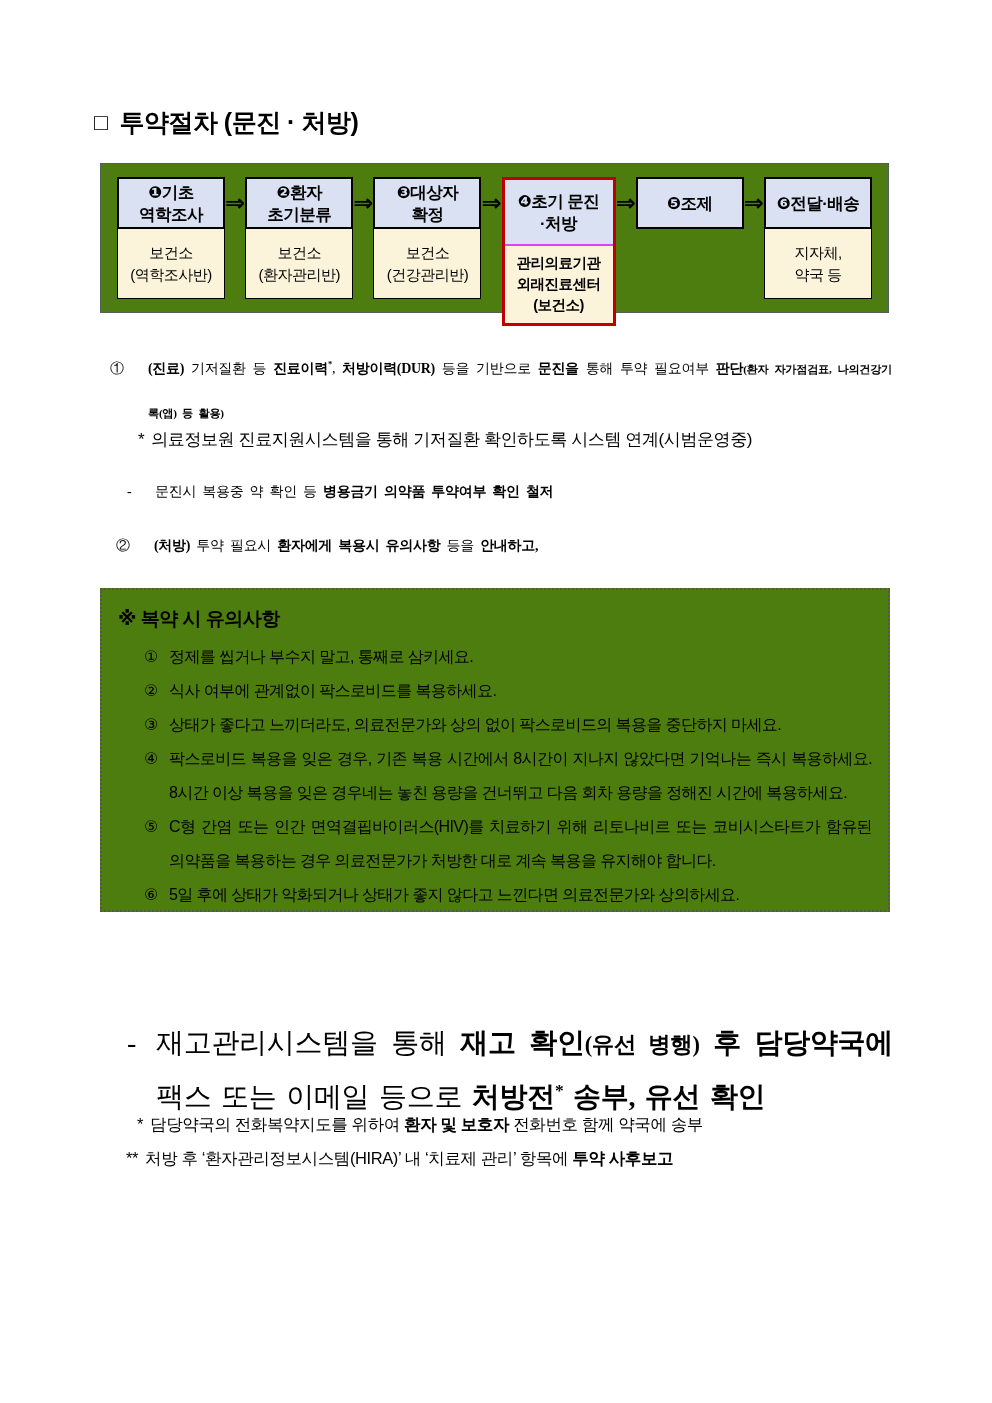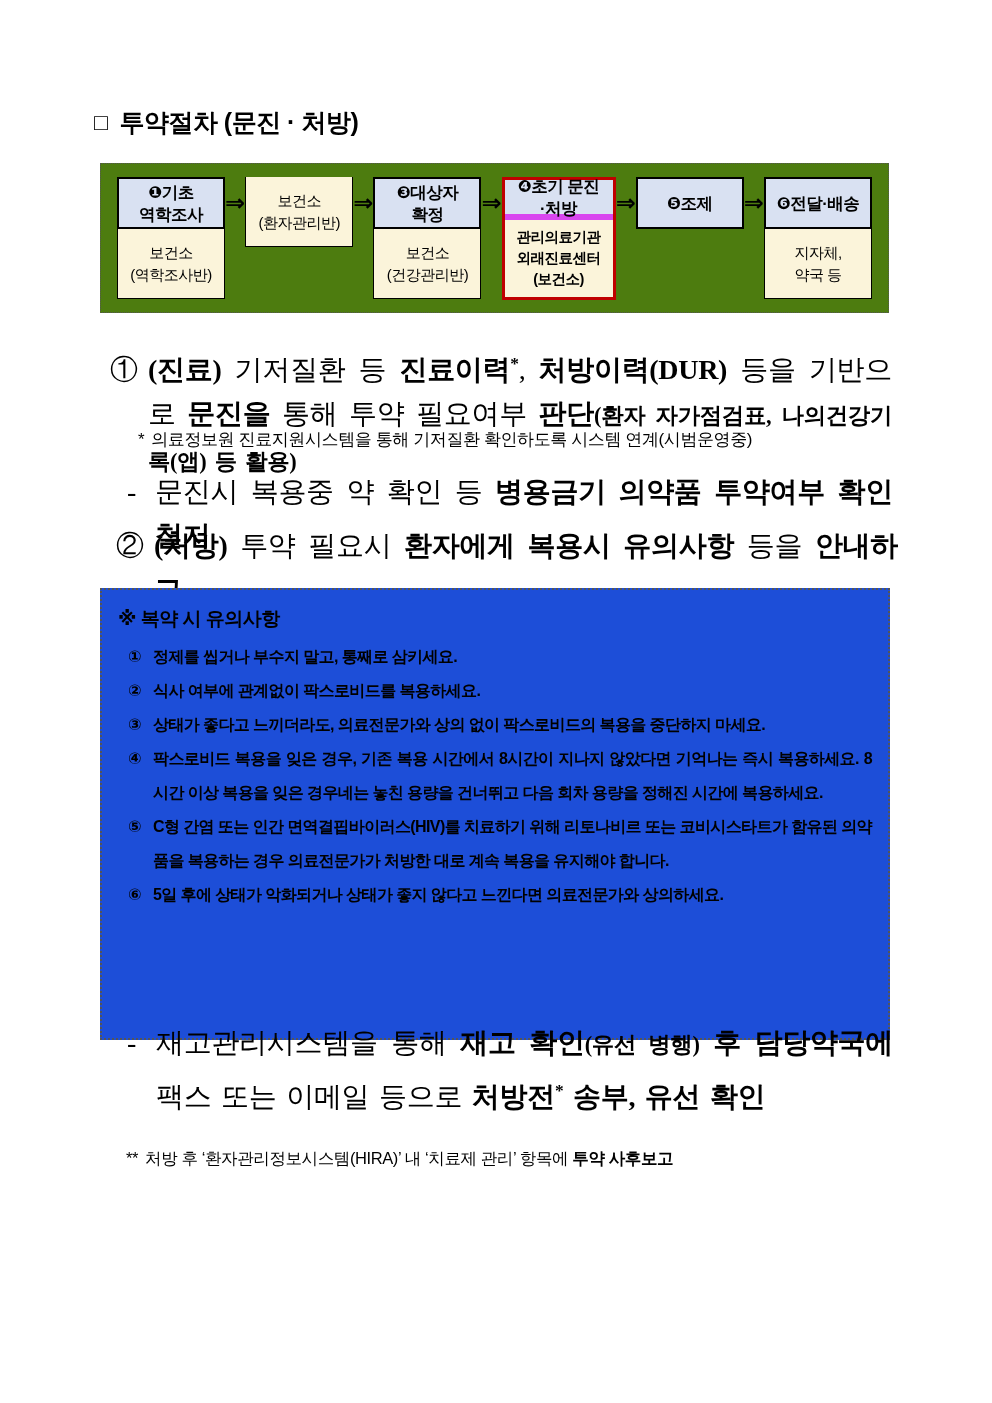--- a/index.html
+++ b/index.html
@@ -33,54 +33,54 @@
     display: flex; align-items: center; justify-content: center; text-align: center;
     font-weight: bold; font-size: 16.5px; line-height: 1.35;
     white-space: pre-line; letter-spacing: -0.5px;
   }
   .step-body {
     min-height: 70px; border: 1px solid #000; border-top: none; background: #fbf4da;
     display: flex; align-items: center; justify-content: center; text-align: center;
     font-size: 15px; line-height: 1.45; white-space: pre-line; letter-spacing: -0.5px;
   }
   .flow-step.highlight { width: 116px; border: 3px solid #c00000; }
-  .flow-step.highlight .step-header { border: none; border-bottom: 6px solid #d946ef; height: 40px; }
+  .flow-step.highlight .step-header { border: none; border-bottom: 2px solid #d946ef; height: 66px; }
   .flow-step.highlight .step-body { border: none; min-height: 77px; font-weight: bold; font-size: 14.5px; }
   .flow-arrow {
     height: 52px; display: flex; align-items: center;
     font-size: 24px; font-weight: bold;
   }
 
   
   .serif { font-family: "Liberation Serif", "DejaVu Serif", serif; }
   .para {
-    position: absolute; font-size: 28px; line-height: 44px;
+    position: absolute; font-size: 14px; line-height: 44px;
     text-align: justify; word-spacing: 3px; letter-spacing: -0.3px;
   }
   .hang { display: inline-block; text-indent: 0; }
   .p1 { top: 342px; left: 110px; width: 782px; padding-left: 38px; text-indent: -38px; }
   .p1 .hang { width: 38px; }
   .note-line { position: absolute; font-size: 17px; letter-spacing: -0.4px; }
   .n1 { top: 428px; left: 138px; }
   .dash1 { top: 470px; left: 127px; width: 766px; padding-left: 28px; text-indent: -28px; }
   .dash1 .hang { width: 28px; }
   .p2 { top: 524px; left: 116px; width: 782px; padding-left: 38px; text-indent: -38px; }
   .p2 .hang { width: 38px; }
 
   
   .notice-box {
-    position: absolute; top: 588px; left: 100px; width: 790px; height: 452px;
-    background: #1d4ed8; border: 2px dotted #555;
+    position: absolute; top: 588px; left: 100px; width: 790px; height: 324px;
+    background: #4d7c0f; border: 2px dotted #555;
     padding: 13px 16px 0 16px;
   }
   .nb-title { font-size: 19px; font-weight: bold; line-height: 32px; letter-spacing: -0.5px; }
   .nb-items { margin-top: 5px; }
   .nb-item {
-    margin-left: 10px; padding-left: 25px; text-indent: -25px;
-    font-size: 16px; font-weight: bold; line-height: 34px;
+    margin-left: 26px; padding-left: 25px; text-indent: -25px;
+    font-size: 16px; font-weight: normal; line-height: 34px;
     text-align: justify; letter-spacing: -0.6px;
   }
   .nb-num { display: inline-block; width: 25px; text-indent: 0; }
 
   
   .dash2 { top: 1020px; left: 127px; width: 766px; font-size: 28px; line-height: 46px; padding-left: 29px; text-indent: -29px; }
   .dash2 .hang { width: 29px; }
   .bn1 { top: 1114px; left: 137px; font-size: 16.5px; }
   .bn2 { top: 1148px; left: 126px; font-size: 16.5px; text-align: center; }
   .marker { margin-right: 7px; }
@@ -97,20 +97,22 @@
 
   <div class="flowchart">
     <div class="flow-step">
       <div class="step-header">❶기초
 역학조사</div>
       <div class="step-body">보건소
 (역학조사반)</div>
     </div>
     <div class="flow-arrow">⇒</div>
     <div class="flow-step">
+      <div class="step-header">❷환자
+초기분류</div>
       <div class="step-body">보건소
 (환자관리반)</div>
     </div>
     <div class="flow-arrow">⇒</div>
     <div class="flow-step">
       <div class="step-header">❸대상자
 확정</div>
       <div class="step-body">보건소
 (건강관리반)</div>
     </div>
@@ -171,18 +173,21 @@
       <div class="nb-item">
         <span class="nb-num">⑥</span><span>5일 후에 상태가 악화되거나 상태가 좋지 않다고 느낀다면 의료전문가와 상의하세요.</span>
       </div>
     </div>
   </div>
 
   <div class="para serif dash2">
     <span class="hang">-</span><span><span>재고관리시스템을 통해 </span><span class="b">재고 확인</span><span class="b sm">(유선 병행)</span><span class="b"> 후 </span><span class="b">담당약국에</span><span> 팩스 또는 이메일 등으로 </span><span class="b">처방전</span><span class="b sup">*</span><span class="b"> 송부, 유선 확인</span></span>
   </div>
 
+  <div class="note-line bn1">
+    <span class="marker">*</span><span><span>담당약국의 전화복약지도를 위하여 </span><span class="b">환자 및 보호자</span><span> 전화번호 함께 약국에 송부</span></span>
+  </div>
 
   <div class="note-line bn2">
     <span class="marker">**</span><span><span>처방 후 ‘환자관리정보시스템(HIRA)’ 내 ‘치료제 관리’ 항목에 </span><span class="b">투약 사후보고</span></span>
   </div>
 
 </div>
 
 </body></html>

